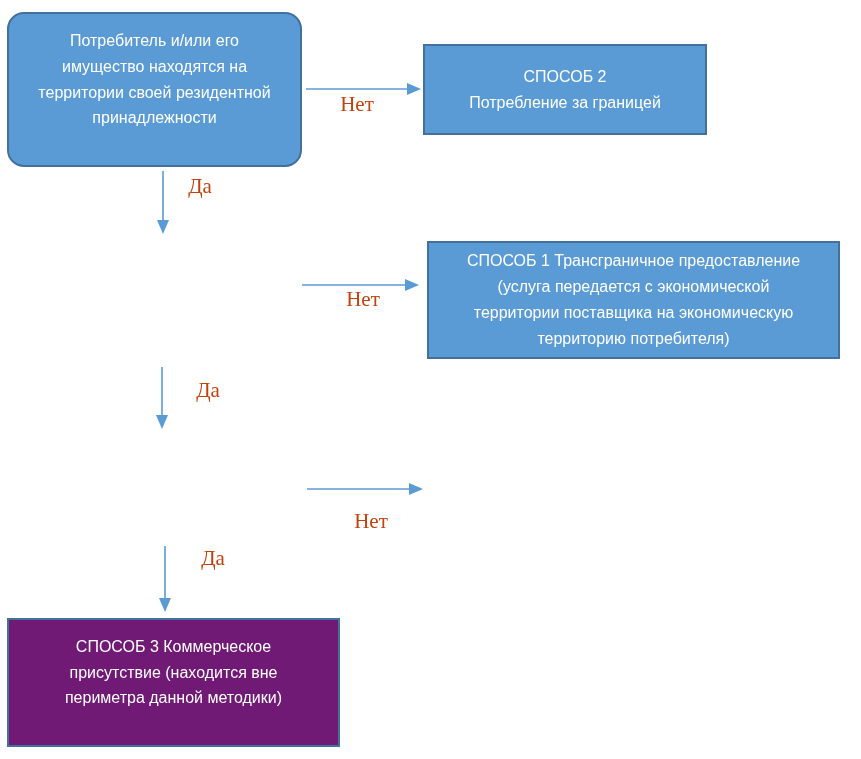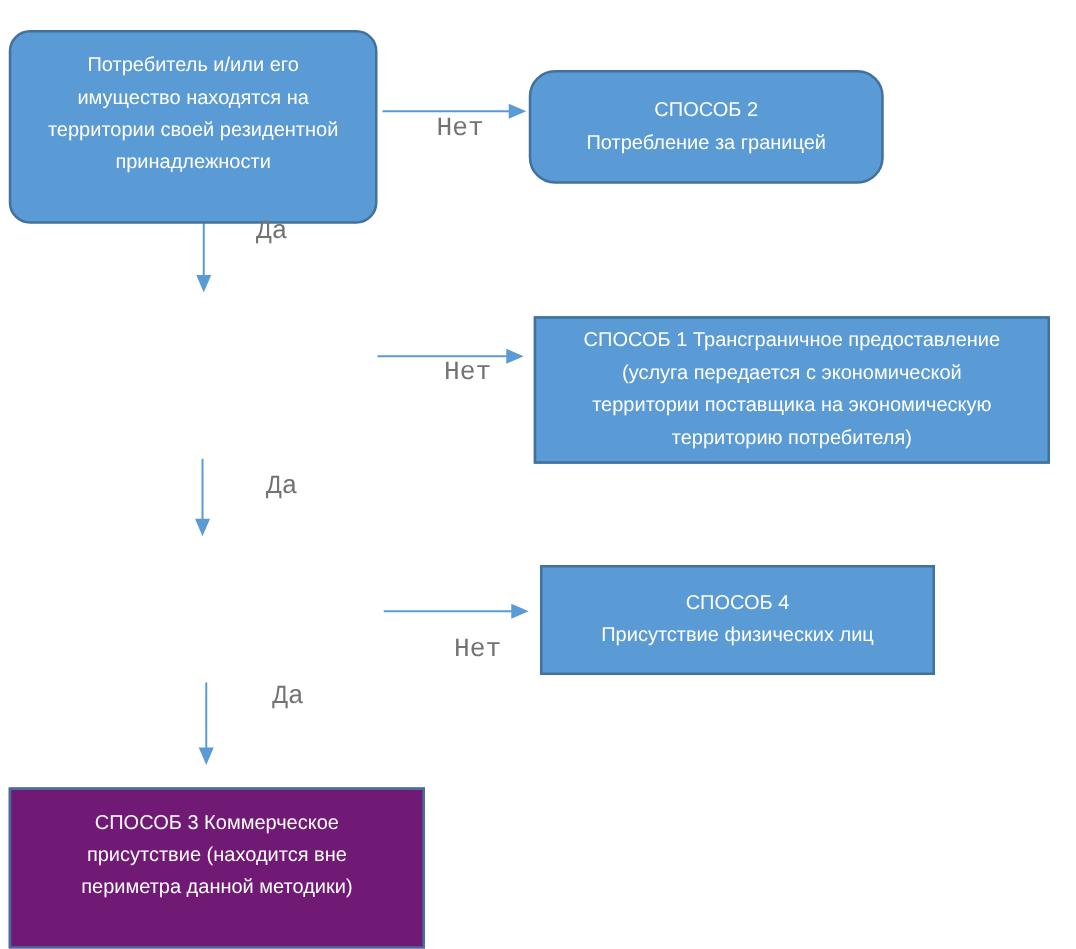--- a/index.html
+++ b/index.html
@@ -21,52 +21,51 @@
     position: absolute;
     box-sizing: border-box;
     display: flex;
     align-items: center;
     justify-content: center;
     text-align: center;
     color: #ffffff;
     font-size: 16px;
     line-height: 1.62;
     white-space: pre-line;
-    margin-top: 12px;
   }
   .decision {
     background: #5b9bd5;
     border: 2px solid #41719c;
     border-radius: 17px;
     padding: 6px 14px 26px 14px;
   }
   .outcome {
     background: #5b9bd5;
     border: 2px solid #41719c;
     padding: 6px 10px;
   }
   .final {
     background: #701a75;
     border: 2px solid #41719c;
     padding: 6px 14px 26px 14px;
   }
   .edge-label {
     position: absolute;
-    font-family: Liberation Mono, monospace;
+    font-family: Liberation Serif, serif;
     font-size: 21px;
-    color: #737373;
+    color: #c2410c;
     width: 60px;
-    text-align: right;
+    text-align: center;
   }
   
   #d1 { left: 7px;   top: 12px;  width: 295px; height: 155px; }
   #d2 { left: 9px;   top: 237px; width: 289px; height: 126px; }
   #d3 { left: 9px;   top: 432px; width: 291px; height: 111px; }
   
-  #o2 { left: 423px; top: 44px;  width: 284px; height: 91px; border-radius: 21px;  }
+  #o2 { left: 423px; top: 44px;  width: 284px; height: 91px;  }
   #o1 { left: 427px; top: 241px; width: 413px; height: 118px; }
   #o4 { left: 432px; top: 440px; width: 316px; height: 88px;  }
   
   #o3 { left: 7px;   top: 618px; width: 333px; height: 129px; }
   
   #no1  { left: 327px; top: 92px;  }
   #yes1 { left: 170px; top: 174px; }
   #no2  { left: 333px; top: 287px; }
   #yes2 { left: 178px; top: 378px; }
   #no3  { left: 341px; top: 509px; }
@@ -118,24 +117,20 @@
 Потребление за границей</span>
   </div>
 
   <div id="o1" class="box outcome">
     <span>СПОСОБ 1 Трансграничное предоставление
 (услуга передается с экономической
 территории поставщика на экономическую
 территорию потребителя)</span>
   </div>
 
-  <div id="o4" class="box outcome">
-    <span>СПОСОБ 4
-Присутствие физических лиц</span>
-  </div>
 
   <div id="o3" class="box final">
     <span>СПОСОБ 3 Коммерческое
 присутствие (находится вне
 периметра данной методики)</span>
   </div>
 
   <div id="no1" class="edge-label">Нет</div>
   <div id="yes1" class="edge-label">Да</div>
   <div id="no2" class="edge-label">Нет</div>

